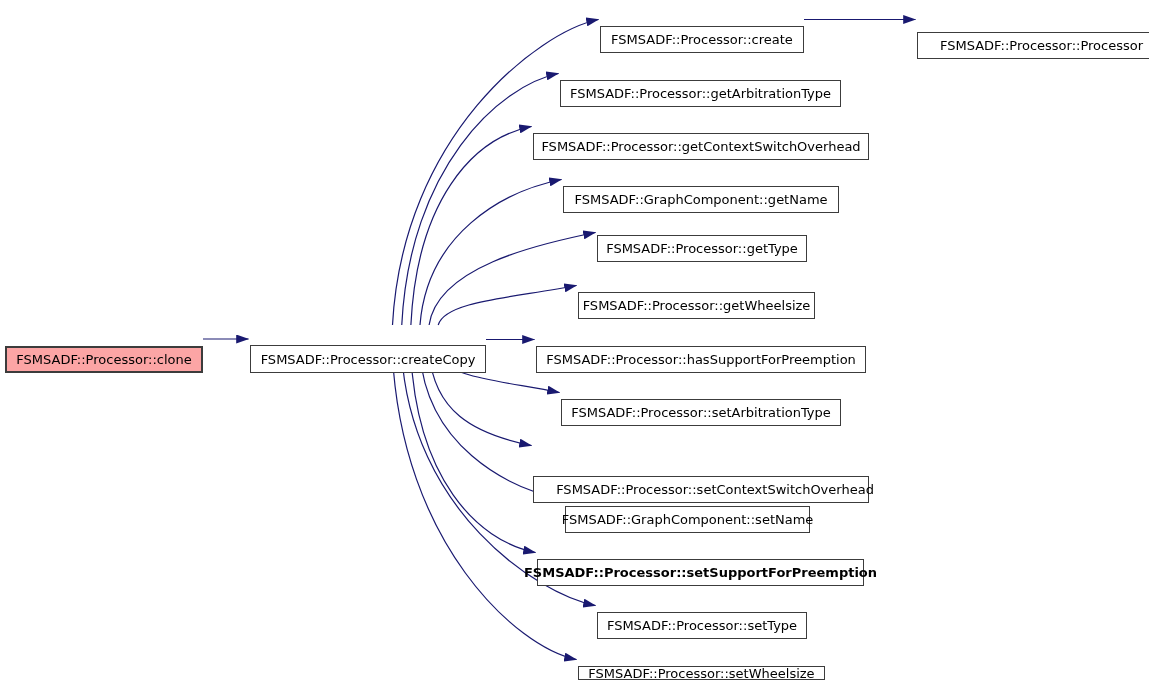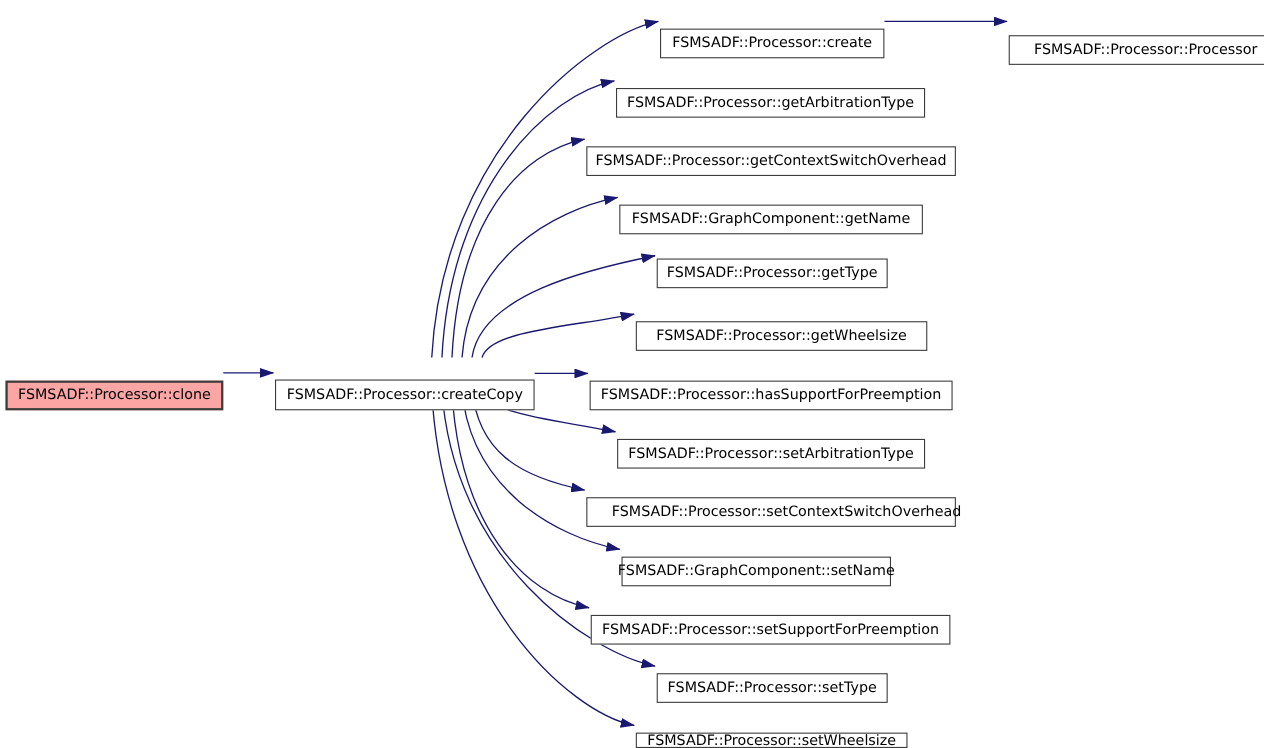--- a/index.html
+++ b/index.html
@@ -59,22 +59,22 @@
   </svg>
   <div>
       <div class="node highlight" style="left: 5px; top: 326px; width: 198px; height: 27px;">FSMSADF::Processor::clone</div>
       <div class="node" style="left: 250px; top: 325px; width: 236px; height: 28px;">FSMSADF::Processor::createCopy</div>
       <div class="node" style="left: 600px; top: 6px; width: 204px; height: 27px;">FSMSADF::Processor::create</div>
       <div class="node" style="left: 917px; top: 12px; width: 249px; height: 27px;">FSMSADF::Processor::Processor</div>
       <div class="node" style="left: 560px; top: 60px; width: 281px; height: 27px;">FSMSADF::Processor::getArbitrationType</div>
       <div class="node" style="left: 533px; top: 113px; width: 336px; height: 27px;">FSMSADF::Processor::getContextSwitchOverhead</div>
       <div class="node" style="left: 563px; top: 166px; width: 276px; height: 27px;">FSMSADF::GraphComponent::getName</div>
       <div class="node" style="left: 597px; top: 215px; width: 210px; height: 27px;">FSMSADF::Processor::getType</div>
-      <div class="node" style="left: 578px; top: 272px; width: 265px; height: 27px;">FSMSADF::Processor::getWheelsize</div>
+      <div class="node" style="left: 578px; top: 272px; width: 237px; height: 27px;">FSMSADF::Processor::getWheelsize</div>
       <div class="node" style="left: 536px; top: 326px; width: 330px; height: 27px;">FSMSADF::Processor::hasSupportForPreemption</div>
       <div class="node" style="left: 561px; top: 379px; width: 280px; height: 27px;">FSMSADF::Processor::setArbitrationType</div>
-      <div class="node" style="left: 533px; top: 432px; width: 336px; height: 27px; padding-left: 28px;">FSMSADF::Processor::setContextSwitchOverhead</div>
+      <div class="node" style="left: 533px; top: 456px; width: 336px; height: 27px; padding-left: 28px;">FSMSADF::Processor::setContextSwitchOverhead</div>
       <div class="node" style="left: 565px; top: 486px; width: 245px; height: 27px;">FSMSADF::GraphComponent::setName</div>
-      <div class="node" style="left: 537px; top: 539px; width: 327px; height: 27px;">FSMSADF::Processor::setSupportForPreemption</div>
+      <div class="node" style="left: 537px; top: 539px; width: 327px; height: 27px; font-weight: bold;">FSMSADF::Processor::setSupportForPreemption</div>
       <div class="node" style="left: 597px; top: 592px; width: 210px; height: 27px;">FSMSADF::Processor::setType</div>
       <div class="node" style="left: 578px; top: 646px; width: 247px; height: 14px;">FSMSADF::Processor::setWheelsize</div>
     </div>
 </div>
 
 </body></html>

